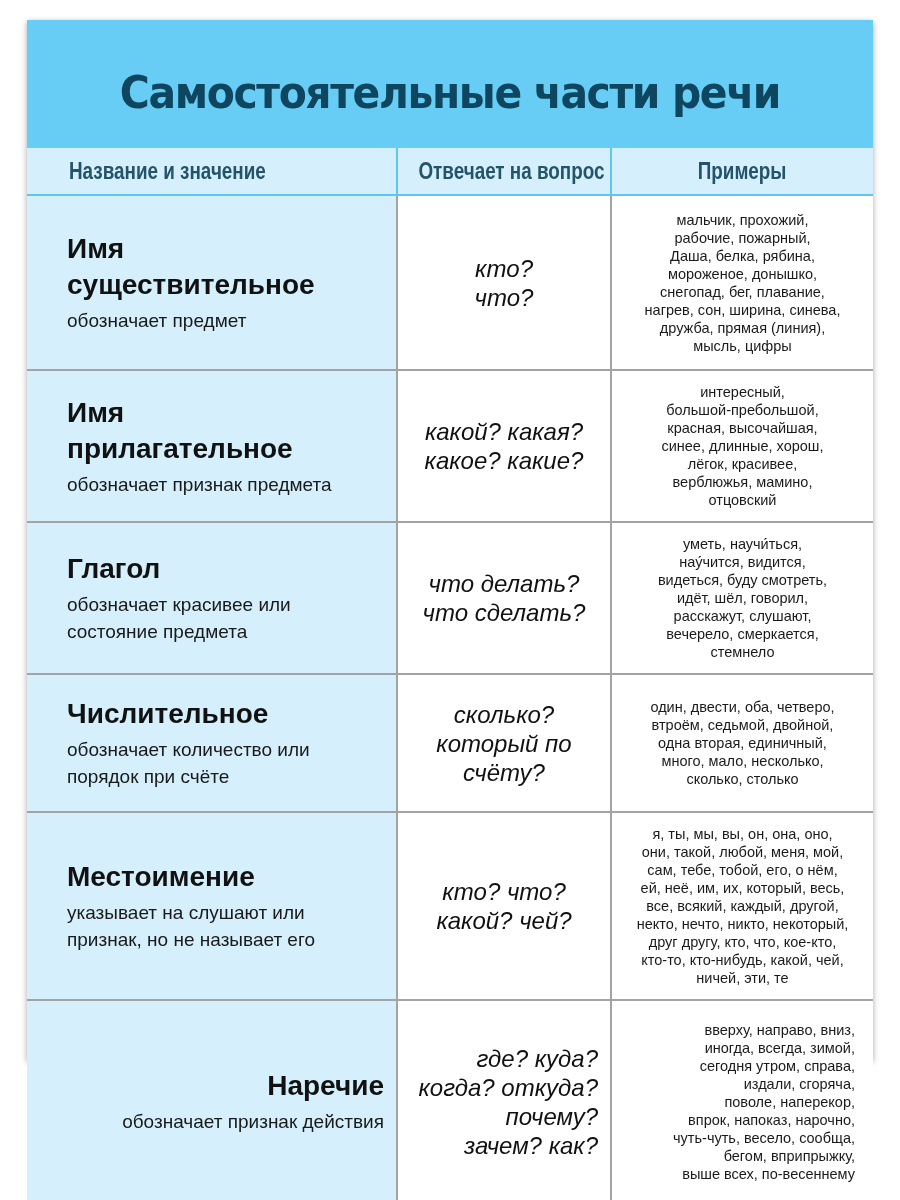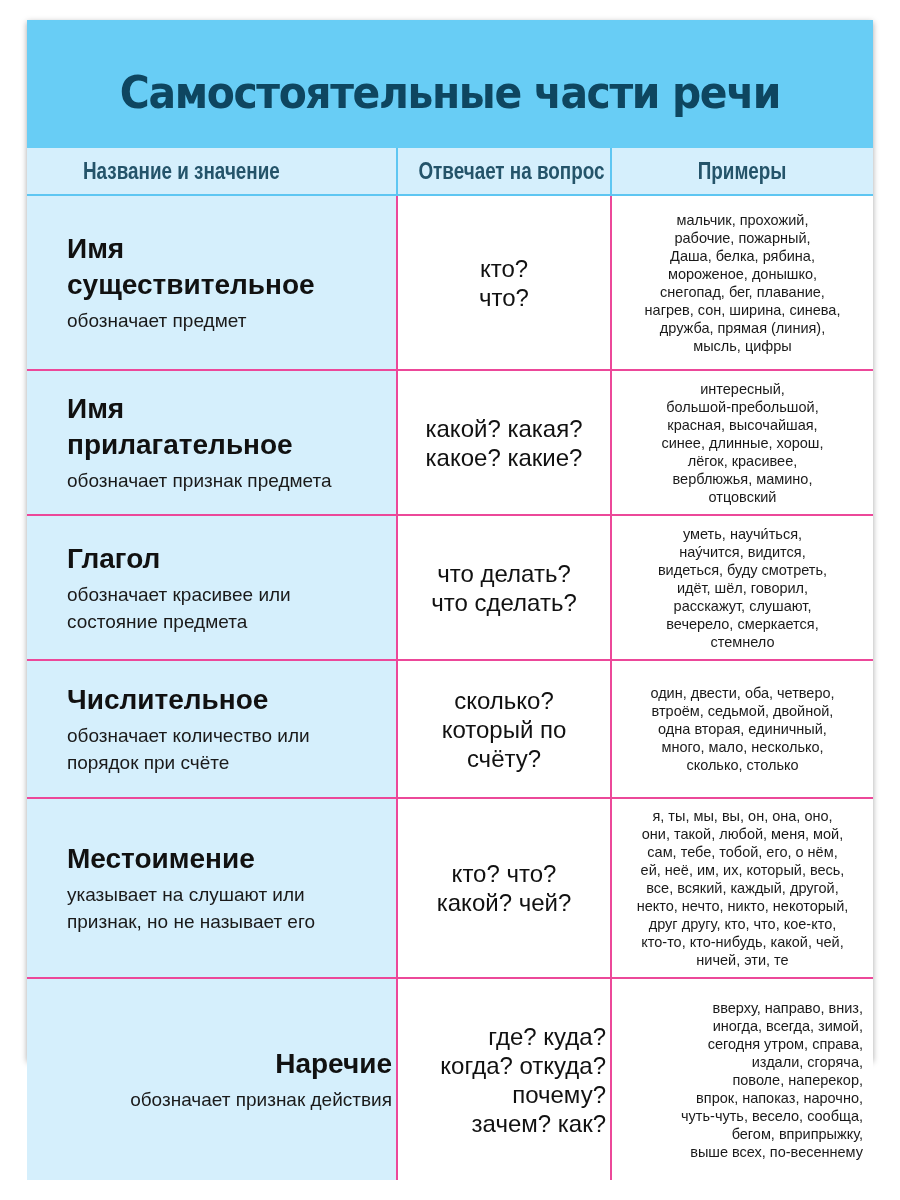--- a/index.html
+++ b/index.html
@@ -29,41 +29,41 @@
   }
   th {
     background: #d5effc; height: 46px; padding: 0;
     border: 2px solid #5ec6f2; border-top: none;
     font-family: "Liberation Sans", sans-serif; font-weight: bold;
     font-size: 23px; color: #24546a; text-align: center;
     white-space: nowrap;
   }
   th span { display: inline-block; transform: scaleX(0.82); transform-origin: center; }
   th.c1 span { transform-origin: left center; }
-  th.c1 { text-align: left; padding-left: 56px; }
+  th.c1 { text-align: left; padding-left: 42px; }
   td {
-    border: 2px solid #ec4899; padding: 4px; vertical-align: middle;
+    border: 2px solid #a3a3a3; padding: 12px; vertical-align: middle;
   }
   tr > *:first-child { border-left: none; }
   tr > *:last-child { border-right: none; }
   tbody tr:last-child td { border-bottom: none; text-align: right; }
   td.name-cell { background: #d5effc; padding-left: 40px; }
   td.q-cell { background: #ffffff; text-align: center; }
   td.ex-cell { background: #ffffff; text-align: center; }
   .pos-name {
     font-family: "Liberation Sans", sans-serif; font-weight: bold;
     font-size: 28px; line-height: 36px; color: #111111;
     white-space: pre-line;
   }
   .pos-desc {
     font-size: 19px; line-height: 27px; color: #1a1a1a; margin-top: 4px;
     white-space: pre-line;
   }
   .question {
-    font-size: 24px; line-height: 29px; color: #111111; white-space: pre-line;
+    font-size: 24px; line-height: 29px; color: #111111; white-space: pre-line; font-style: italic;
   }
   .examples {
     font-size: 14.5px; line-height: 18px; color: #1a1a1a; white-space: pre-line;
     padding: 0 6px;
   }
 </style>
 </head>
 <body>
 
 <div class="card">

